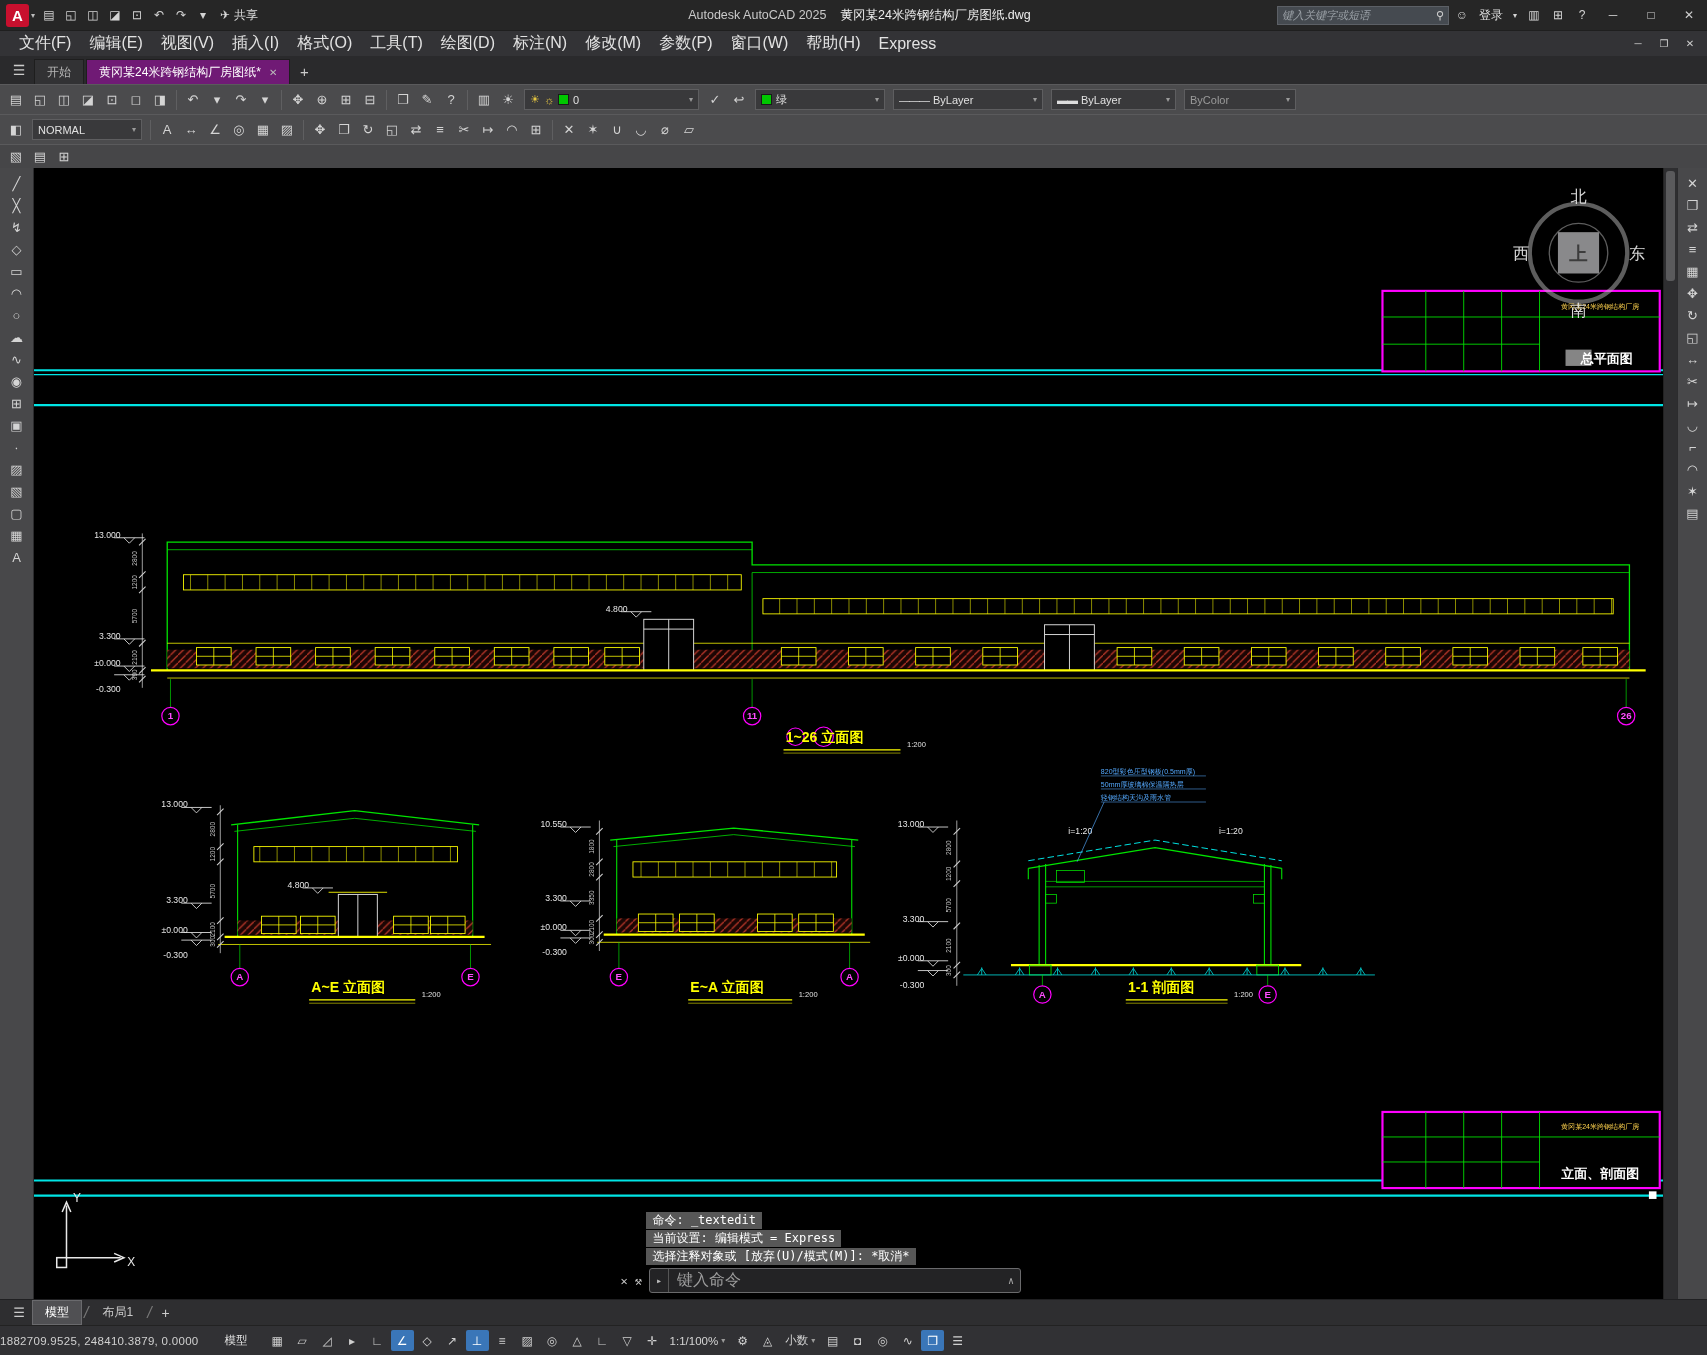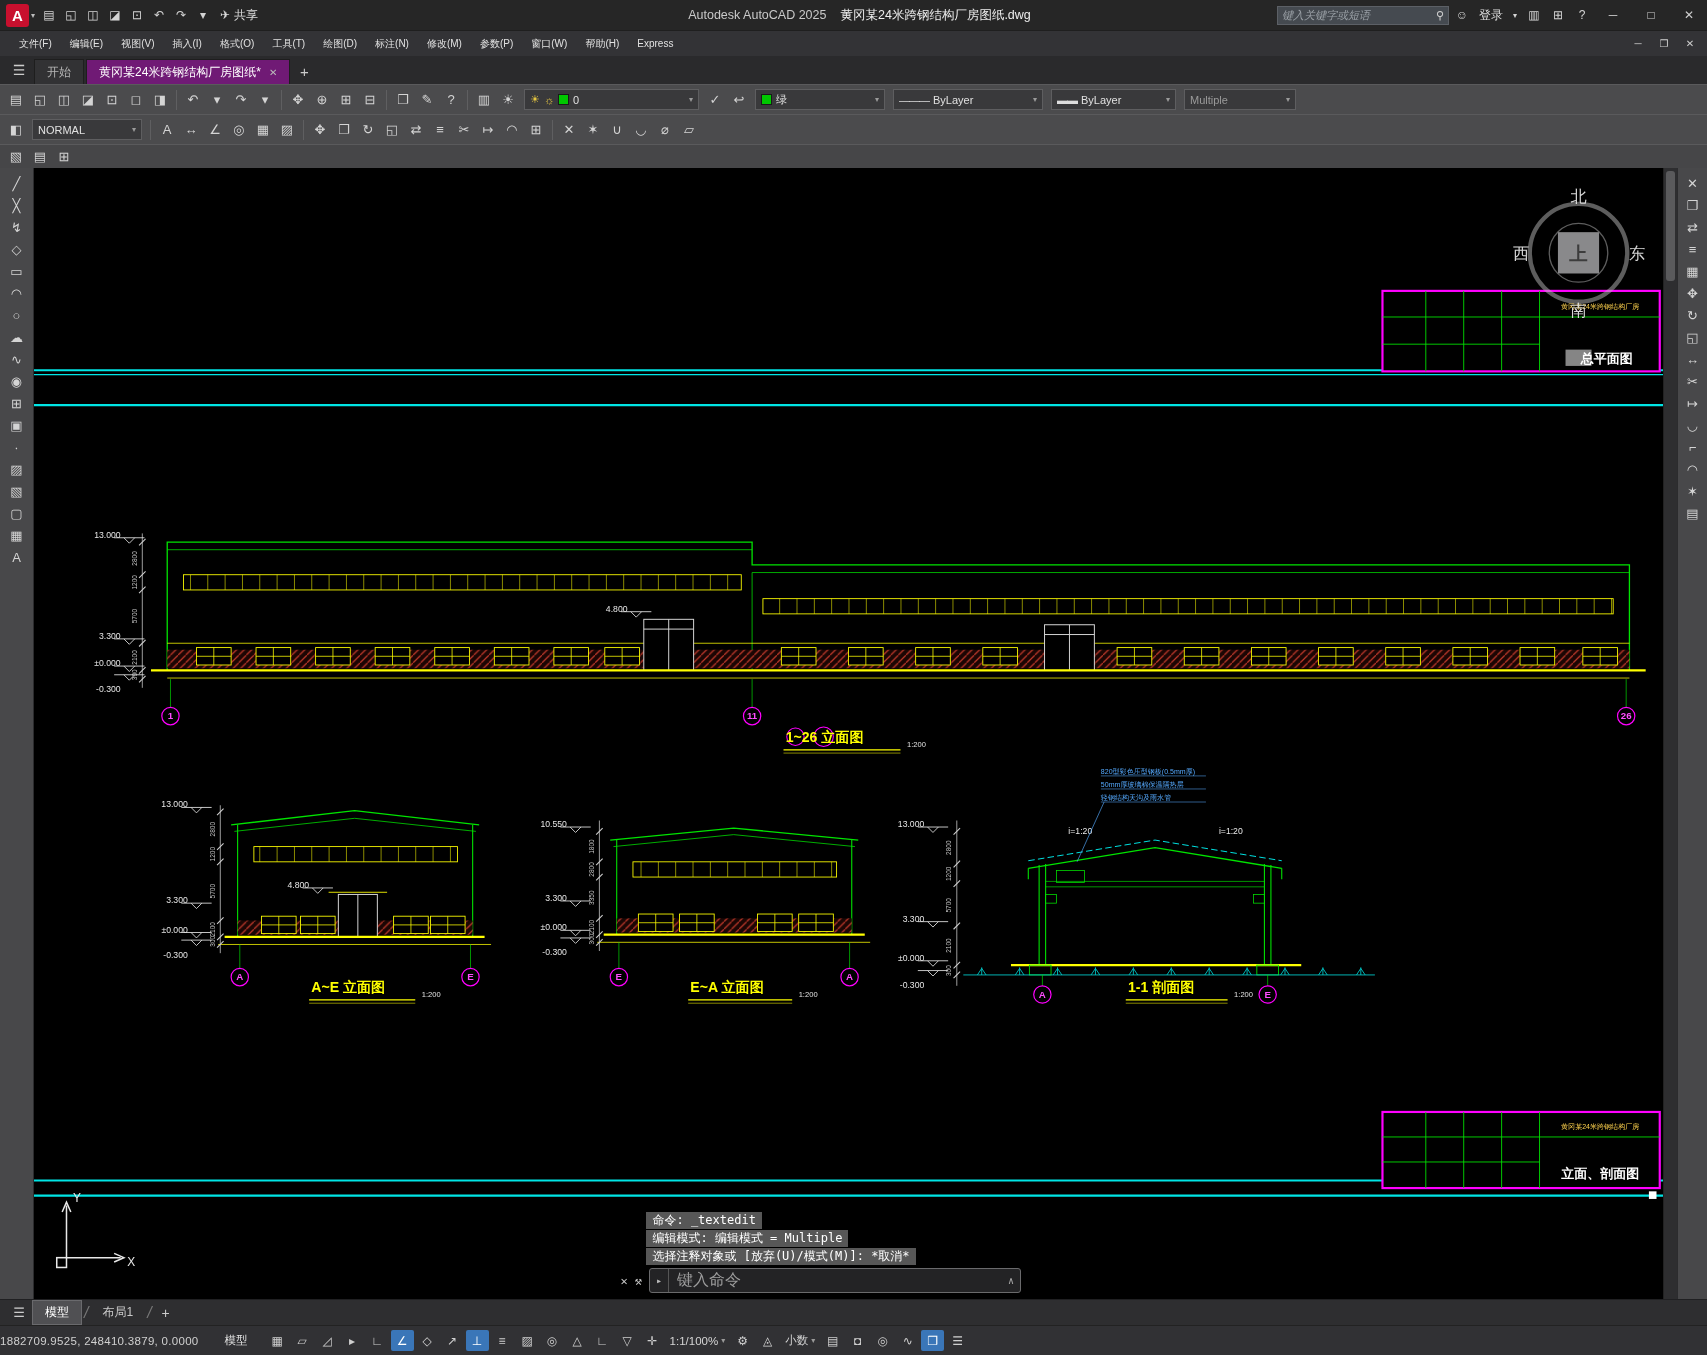--- a/index.html
+++ b/index.html
@@ -20,21 +20,21 @@
   .tb-right { margin-left:auto; display:flex; align-items:center; gap:2px; z-index:1; }
   .searchbox { display:flex; align-items:center; width:172px; height:19px; background:#454a50; border:1px solid #5c6066; font-size:11px; color:#9aa0a6; padding:0 4px; font-style:italic; }
   .searchbox .mag { margin-left:auto; font-style:normal; color:#cfcfcf; }
   .login { font-size:12px; margin:0 4px; }
   .wbtn { width:36px; height:30px; display:inline-flex; align-items:center; justify-content:center; font-size:12px; color:#cfcfcf; }
   .wbtn.sm { width:26px; height:22px; font-size:10px; }
 
   
   .menubar { height:26px; background:#333336; display:flex; align-items:center; padding-left:10px; border-top:1px solid #1f1f1f; flex:none; }
   .menus { display:flex; }
-  .menu-item { padding:0 9px; font-size:10px; color:#e2e2e2; height:26px; display:inline-flex; align-items:center; }
+  .menu-item { padding:0 9px; font-size:16px; color:#e2e2e2; height:26px; display:inline-flex; align-items:center; }
   .mdi { margin-left:auto; display:flex; padding-right:4px; }
 
   
   .filetabs { height:28px; background:#2a2a2c; display:flex; align-items:flex-end; padding-left:4px; flex:none; }
   .ft-menu { width:30px; height:28px; display:inline-flex; align-items:center; justify-content:center; color:#ccc; font-size:14px; }
   .ftab { height:25px; display:inline-flex; align-items:center; padding:0 12px; font-size:12px; color:#b5b5b5; background:#323234; border:1px solid #1e1e1e; border-bottom:none; margin-right:2px; }
   .ftab.active { background:#701a75; color:#fff; }
   .ft-close { margin-left:8px; font-size:10px; color:#bbb; }
   .ft-add { width:24px; height:25px; display:inline-flex; align-items:center; justify-content:center; color:#ccc; font-size:15px; }
 
@@ -241,21 +241,21 @@
       <span class="ltline">———</span>
       <span>ByLayer</span>
       <span class="car">▾</span>
     </div>
     <div class="combo lw">
       <span class="ltline">▬▬</span>
       <span>ByLayer</span>
       <span class="car">▾</span>
     </div>
     <div class="combo ps">
-      <span>Multiple</span>
+      <span>ByColor</span>
       <span class="car">▾</span>
     </div>
   </div>
 
   <div class="tbrow tb2">
     <span class="grp">
 
     <span class="ticon">◧</span>
       </span>
     <div class="combo ts">
@@ -686,21 +686,21 @@
           </g>
           <text class="ucs" x="36" y="951">Y</text>
           <text class="ucs" x="86" y="1010">X</text>
         </g>
       </svg>
 
       <div class="cmd">
         <div>
 
         <div class="chip">命令: _textedit</div>
-            <div class="chip">编辑模式: 编辑模式 = Multiple</div>
+            <div class="chip">当前设置: 编辑模式 = Express</div>
             <div class="chip">选择注释对象或 [放弃(U)/模式(M)]: *取消*</div>
           </div>
         <div class="cmd-row">
           <span class="cmd-btn">✕</span>
           <span class="cmd-btn">⚒</span>
           <div class="cmd-bar">
             <span class="cmd-cmdicon">▸</span>
             <span class="cmd-ph">键入命令</span>
             <span class="cmd-up">∧</span>
           </div>

